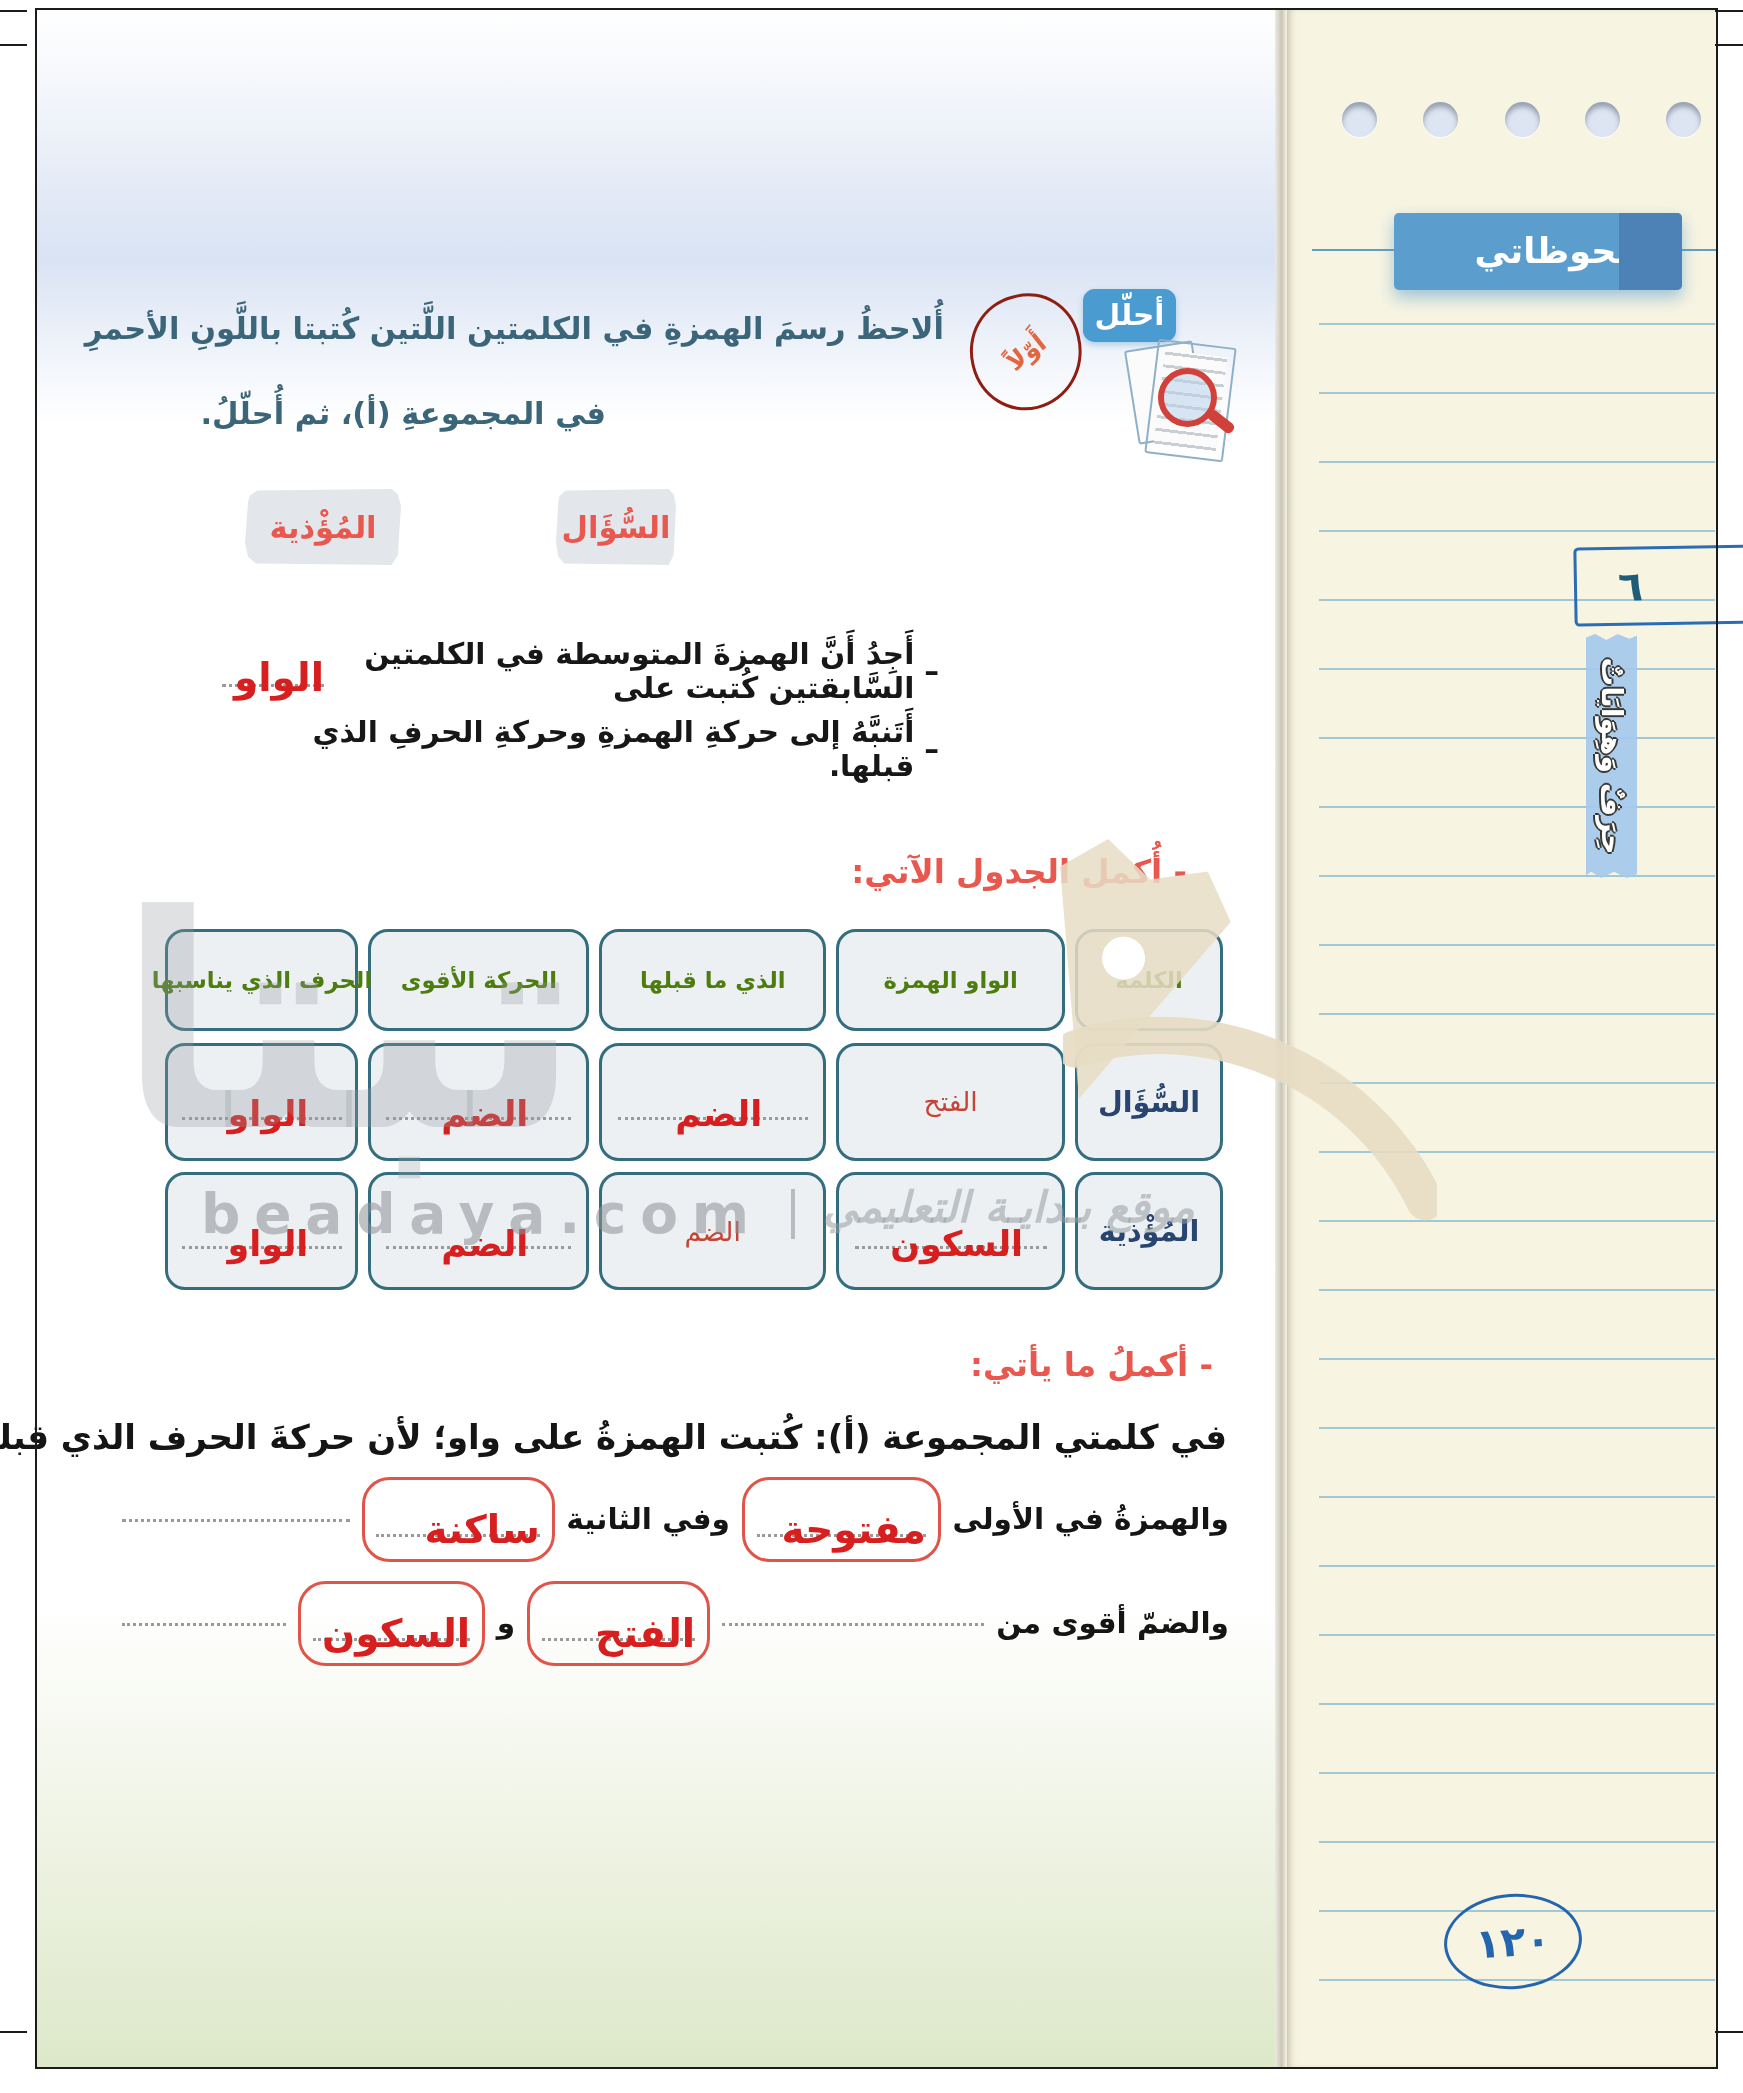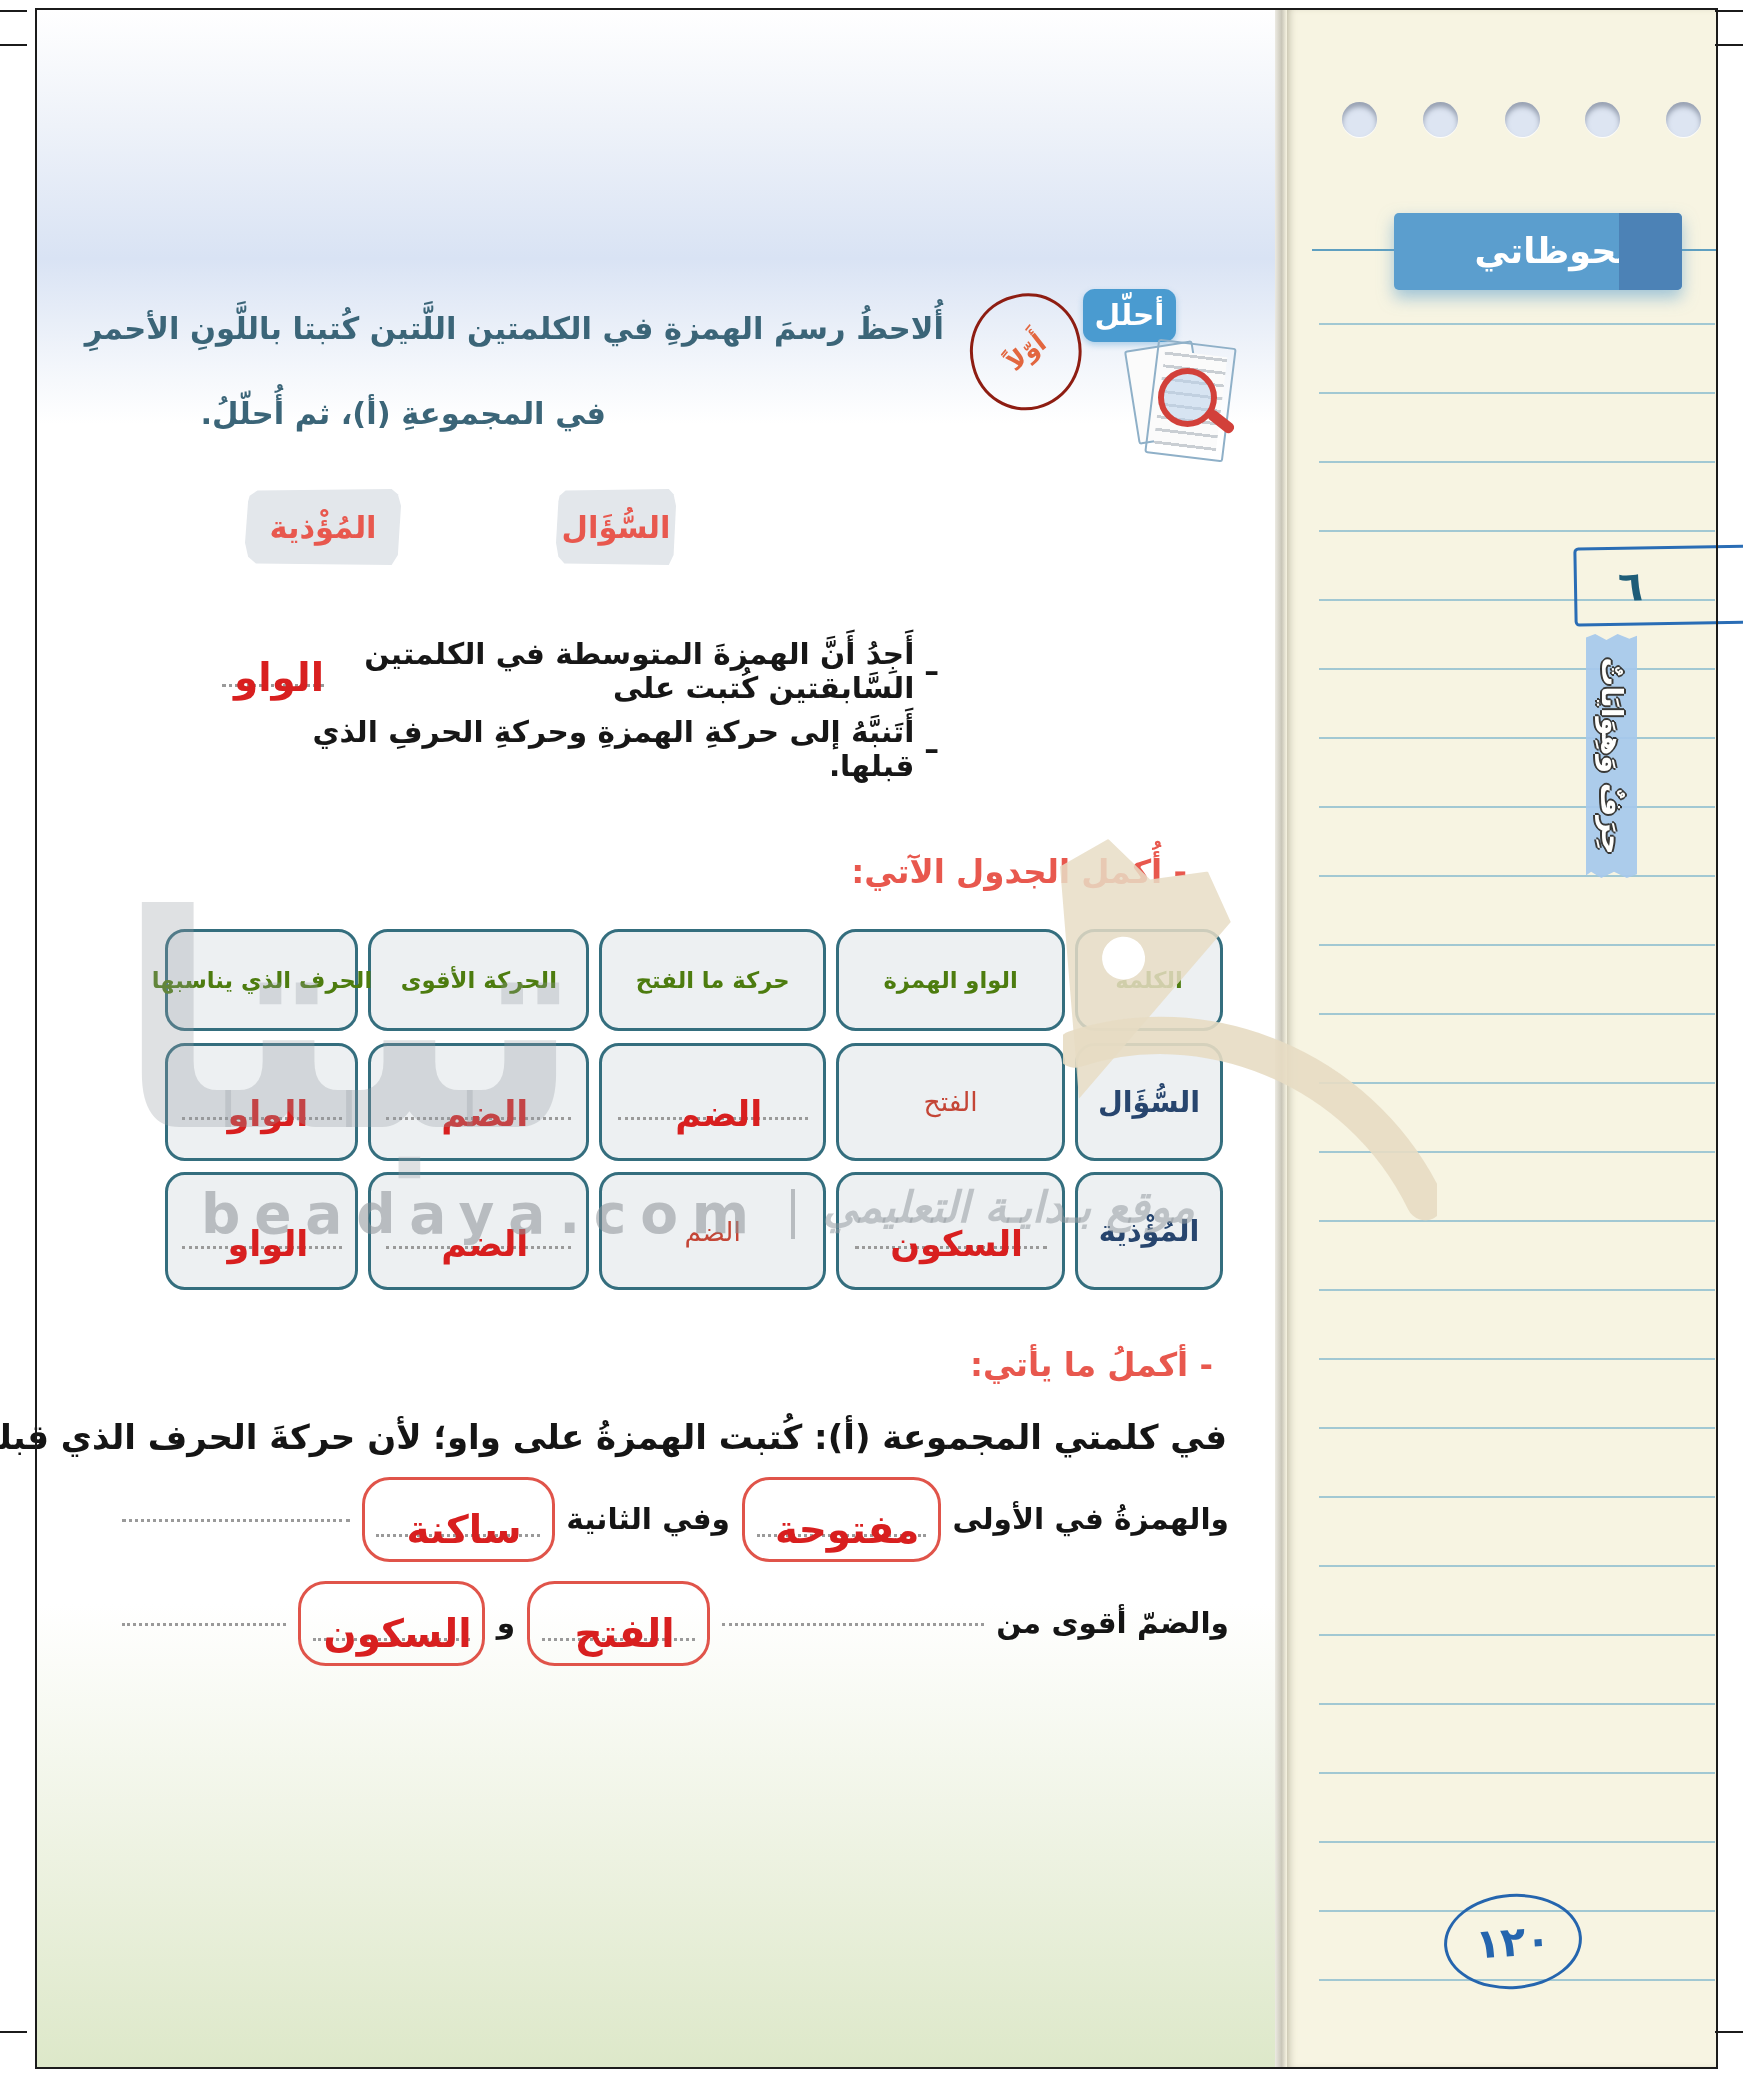--- a/index.html
+++ b/index.html
@@ -84,21 +84,21 @@
   .cell.given span{color:#c44536;font-size:26.6px;}
   .cell.answer{align-items:center;}
   .cellfill{width:86%;border-bottom:3px dotted #9a9a9a;display:flex;align-items:flex-end;justify-content:center;height:33px;}
   .cellfill .marker{font-size:35px;margin-bottom:-17.7px;}
 
   
   .sentence{position:absolute;color:#151515;font-weight:bold;font-size:34px;white-space:nowrap;}
   .comp-row{position:absolute;display:flex;align-items:center;gap:11.8px;color:#151515;font-weight:bold;font-size:29.6px;height:91px;}
   .red-box{border:3px solid #e0544a;border-radius:27.6px;height:85px;flex:none;display:flex;align-items:center;justify-content:center;
     padding:0 11.8px;box-sizing:border-box;}
-  .boxfill{width:100%;border-bottom:3px dotted #9a9a9a;display:flex;align-items:flex-end;justify-content:center;height:33px;}
+  .boxfill{width:100%;border-bottom:3px dotted #9a9a9a;display:flex;align-items:flex-end;justify-content:flex-start;height:33px;}
   .boxfill .marker{font-size:39px;margin-bottom:-17.7px;white-space:nowrap;}
   .dotfill{align-self:center;border-bottom:3px dotted #9a9a9a;height:3px;}
 
   
   .watermark{position:absolute;inset:0;z-index:5;pointer-events:none;}
   .wm-big{position:absolute;left:118px;top:818px;font-size:296px;font-weight:bold;color:rgba(150,156,162,.30);
     white-space:nowrap;line-height:414px;}
   .wm-nib{position:absolute;left:1026px;top:849px;width:187px;height:256px;background:rgba(232,221,198,.85);
     clip-path:polygon(50% 100%,2% 16%,22% 0,50% 10%,78% 0,98% 16%);transform:rotate(18deg);}
   .wm-nib::after{content:'';position:absolute;left:71px;top:87px;width:43px;height:43px;border-radius:50%;background:#fff;}
@@ -163,21 +163,21 @@
     <div class="red-heading" style="right:95px;top:843px;">- أُكمل الجدول الآتي:</div>
 
     <div class="hamza-table">
       <div class="cell th">
           <span>الكلمة</span>
         </div>
       <div class="cell th">
           <span>الواو الهمزة</span>
         </div>
       <div class="cell th">
-          <span>حركة ما الفتح</span>
+          <span>الذي ما قبلها</span>
         </div>
       <div class="cell th">
           <span>الحركة الأقوى</span>
         </div>
       <div class="cell th">
           <span>الحرف الذي يناسبها</span>
         </div>
 
       <div class="cell word">
           <span>السُّؤَال</span>

